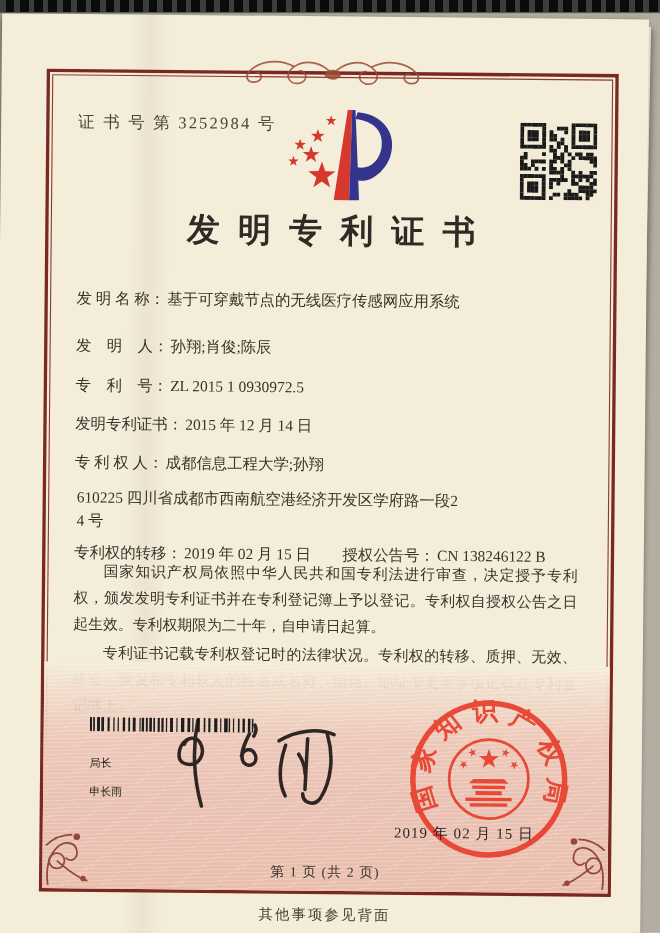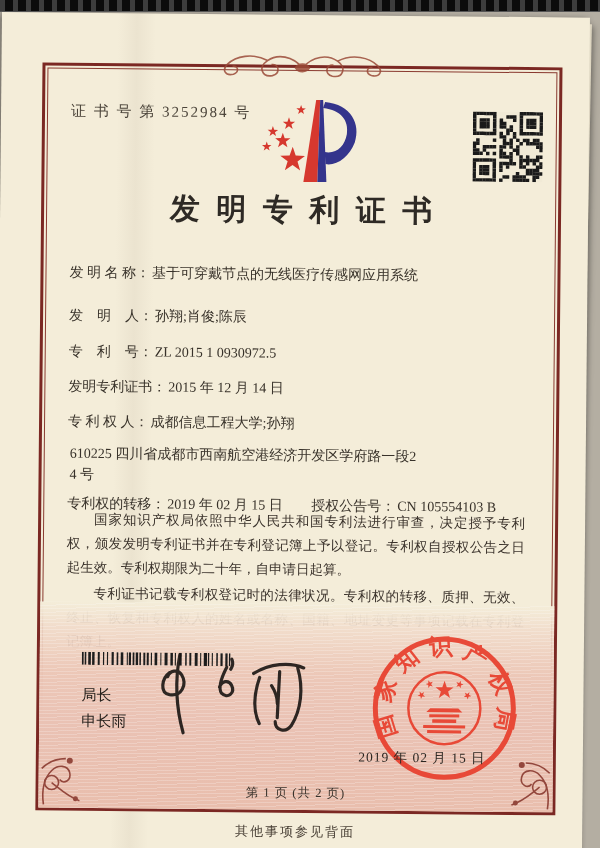--- a/index.html
+++ b/index.html
@@ -49,21 +49,21 @@
   .paragraphs{position:absolute;left:26px;right:30px;top:442px;
     font-size:13.5px;line-height:24px;color:#3b332c;text-align:justify;}
   .paragraphs p{margin:0 0 2px 0;text-indent:2em;}
   
   .band{position:absolute;left:0;right:0;bottom:0;height:206px;
     background:linear-gradient(180deg,rgba(244,237,217,1) 0%,rgba(241,219,202,.9) 12%,
       rgba(236,198,182,.96) 34%,#eac2b4 58%,#e9bead 100%);}
   .band::after{content:"";position:absolute;inset:0;
     background:repeating-linear-gradient(178deg,rgba(255,255,255,.22) 0 1px,rgba(255,255,255,0) 1px 3.5px);}
   .barcode{position:absolute;left:42px;top:50px;z-index:2;}
-  .director{position:absolute;left:42px;top:80px;z-index:2;font-size:15px;color:#27221d;line-height:26px;}
+  .director{position:absolute;left:42px;top:80px;z-index:2;font-size:10px;color:#27221d;line-height:26px;}
   .signature{position:absolute;left:92px;top:40px;z-index:2;}
   .seal{position:absolute;left:330px;top:28px;z-index:2;opacity:.93;}
   .seal-date{position:absolute;left:298px;top:144px;width:170px;text-align:center;z-index:3;
     font-size:13.5px;color:#2c2722;letter-spacing:1px;}
   .page-info{position:absolute;left:0;right:0;top:181px;text-align:center;z-index:2;
     font-size:12.5px;color:#39322b;letter-spacing:1px;}
   .lace{position:absolute;bottom:1px;z-index:2;}
   .lace-l{left:1px}.lace-r{right:1px;transform:scaleX(-1);}
   .back-note{position:absolute;left:41px;top:808px;width:520px;text-align:center;
     font-size:13px;color:#453c32;letter-spacing:2px;}
@@ -366,21 +366,21 @@
         <span class="f-value">610225 四川省成都市西南航空港经济开发区学府路一段2
 4 号</span>
       </div>
       <div class="field-row m8">
         <span class="pair pair-1">
           <span class="f-label">专利权的转移：</span>
           <span class="f-value">2019 年 02 月 15 日</span>
         </span>
         <span class="pair">
           <span class="f-label">授权公告号：</span>
-          <span class="f-value">CN 105554103 B</span>
+          <span class="f-value">CN 138246122 B</span>
         </span>
       </div>
     </div>
 
     <div class="paragraphs">
       <p>国家知识产权局依照中华人民共和国专利法进行审查，决定授予专利权，颁发发明专利证书并在专利登记簿上予以登记。专利权自授权公告之日起生效。专利权期限为二十年，自申请日起算。</p>
       <p>专利证书记载专利权登记时的法律状况。专利权的转移、质押、无效、终止、恢复和专利权人的姓名或名称、国籍、地址变更等事项记载在专利登记簿上。</p>
     </div>
 
     <div class="band">

